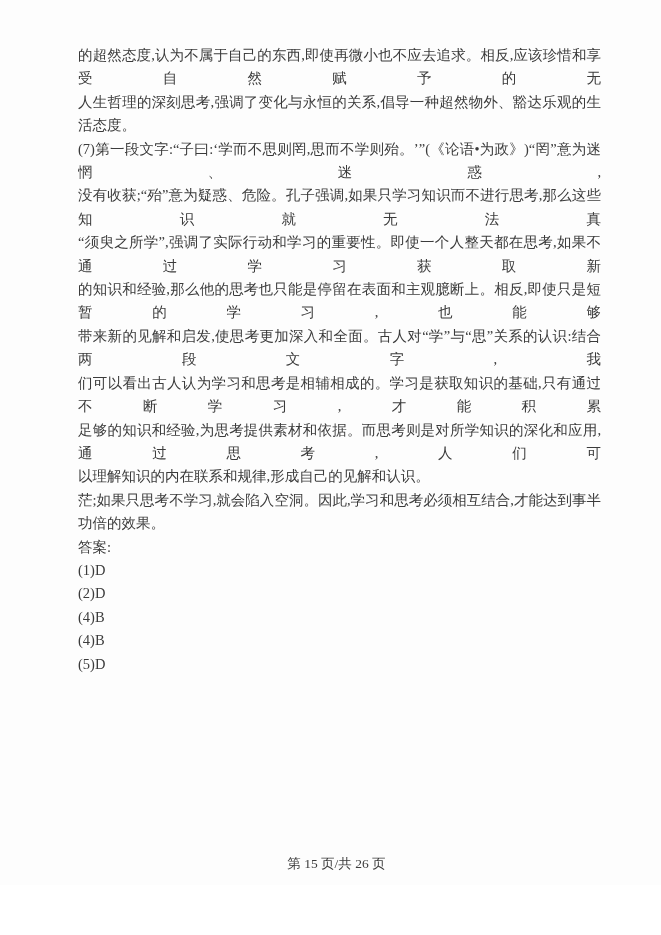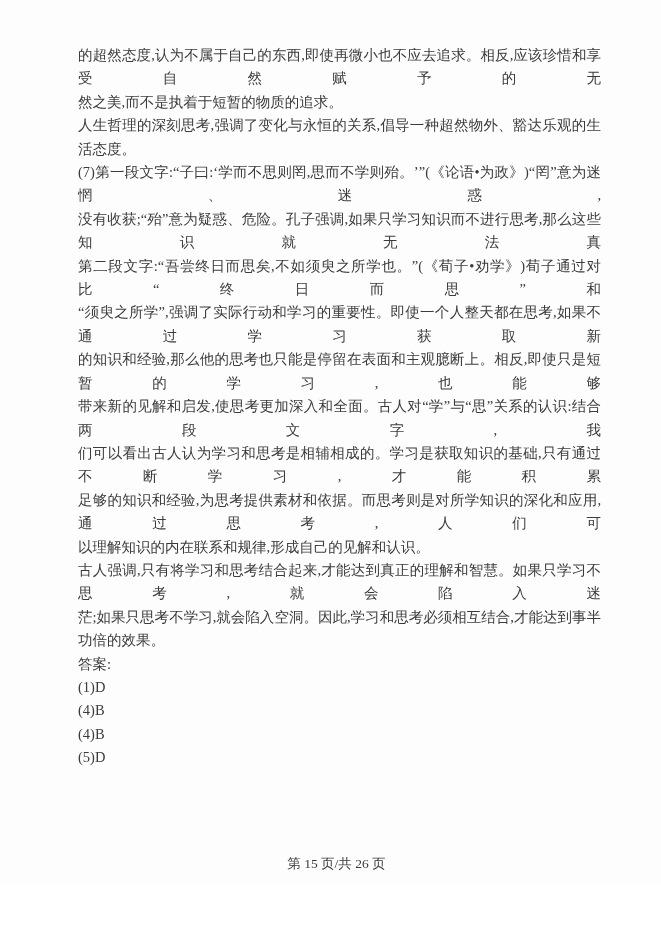--- a/index.html
+++ b/index.html
@@ -48,47 +48,47 @@
     color: #3b3b3b;
   }
 </style>
 </head>
 <body>
 
 <div class="page">
   <main class="doc" id="doc">
       <div class="para">
         <div class="line fill">的超然态度,认为不属于自己的东西,即使再微小也不应去追求。相反,应该珍惜和享受自然赋予的无</div>
-        <div class="line">然之美,而不是执着于短暂的物质的追求。</div>
       </div>
       <div class="para">
         <div class="line">人生哲理的深刻思考,强调了变化与永恒的关系,倡导一种超然物外、豁达乐观的生活态度。</div>
       </div>
       <div class="para">
         <div class="line fill">(7)第一段文字:“子曰:‘学而不思则罔,思而不学则殆。’”(《论语•为政》)“罔”意为迷惘、迷惑,</div>
         <div class="line fill">没有收获;“殆”意为疑惑、危险。孔子强调,如果只学习知识而不进行思考,那么这些知识就无法真</div>
       </div>
       <div class="para">
-        <div class="line fill">第二段文字:“吾尝终日而思矣,不如须臾之所学也。”(《荀子•劝学》)荀子通过对比“终日而思”和</div>
         <div class="line fill">“须臾之所学”,强调了实际行动和学习的重要性。即使一个人整天都在思考,如果不通过学习获取新</div>
         <div class="line fill">的知识和经验,那么他的思考也只能是停留在表面和主观臆断上。相反,即使只是短暂的学习,也能够</div>
         <div class="line fill">带来新的见解和启发,使思考更加深入和全面。古人对“学”与“思”关系的认识:结合两段文字,我</div>
         <div class="line fill">们可以看出古人认为学习和思考是相辅相成的。学习是获取知识的基础,只有通过不断学习,才能积累</div>
         <div class="line fill">足够的知识和经验,为思考提供素材和依据。而思考则是对所学知识的深化和应用,通过思考,人们可</div>
         <div class="line">以理解知识的内在联系和规律,形成自己的见解和认识。</div>
       </div>
       <div class="para">
-        <div class="line fill">古人强调,只有将学习和思考结合起来,才能达到真正的理解和智慧。如果只学习不思考,就会陷入迷</div>
         <div class="line">茫;如果只思考不学习,就会陷入空洞。因此,学习和思考必须相互结合,才能达到事半功倍的效果。</div>
       </div>
       <div class="para">
         <div class="line">答案:</div>
       </div>
       <div class="para">
         <div class="line">(1)D</div>
+      </div>
+      <div class="para">
+        <div class="line">(2)D</div>
       </div>
       <div class="para">
         <div class="line">(4)B</div>
       </div>
       <div class="para">
         <div class="line">(4)B</div>
       </div>
       <div class="para">
         <div class="line">(5)D</div>
       </div>

